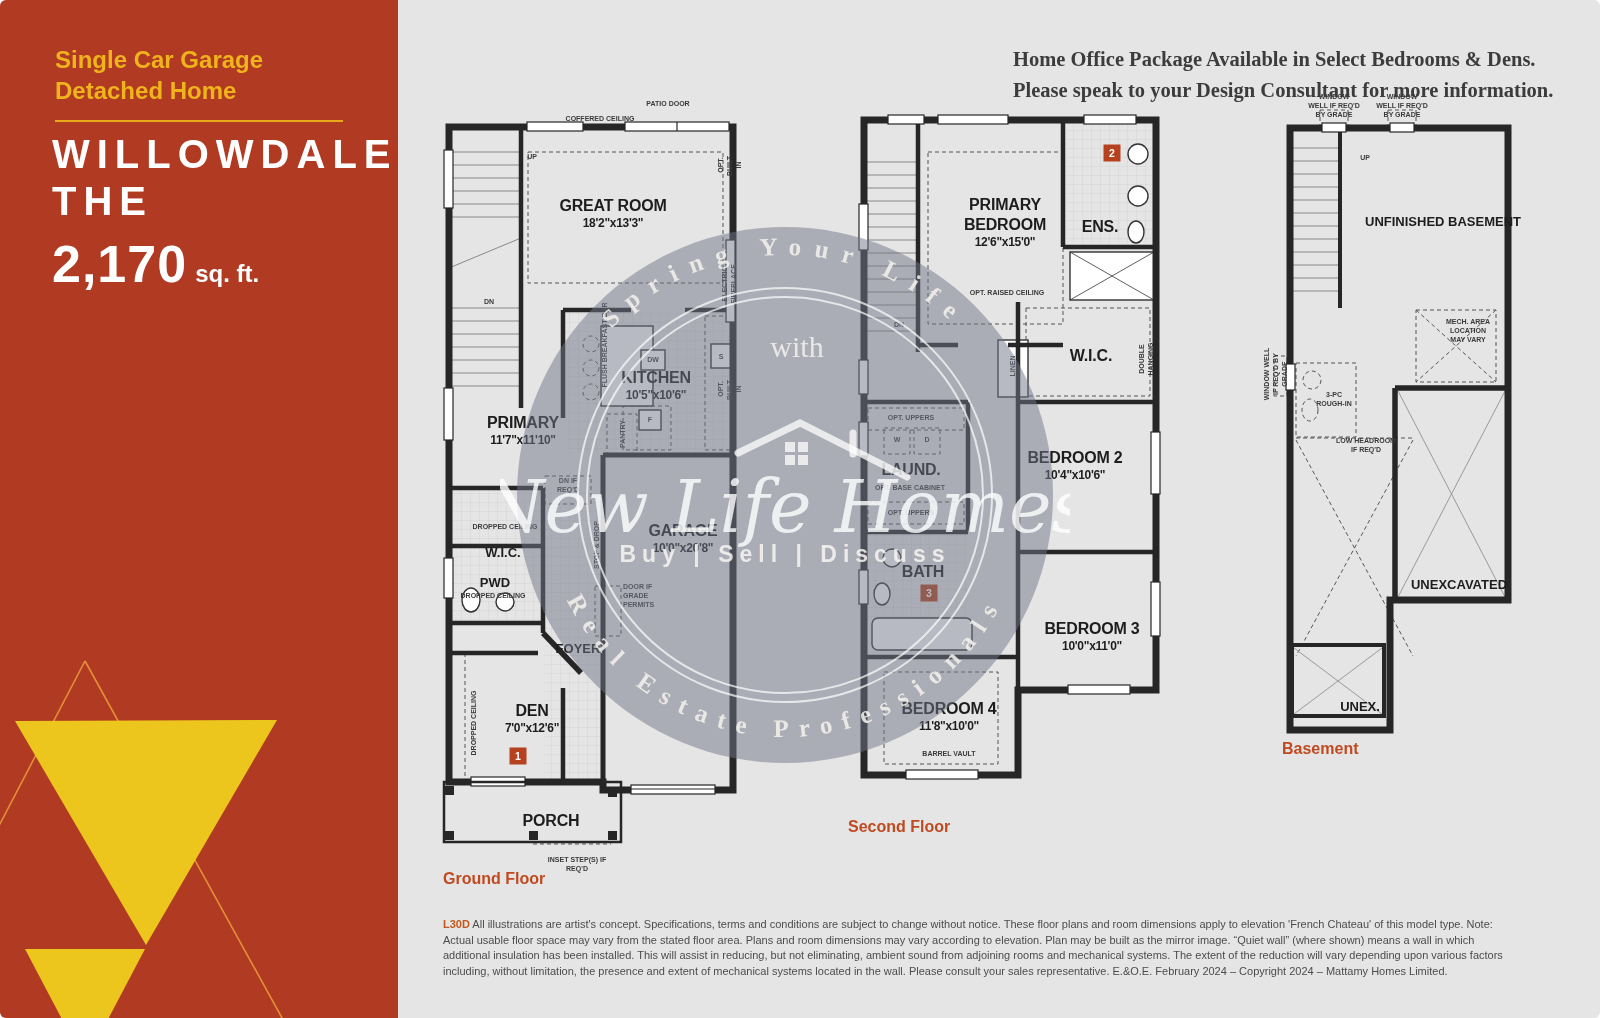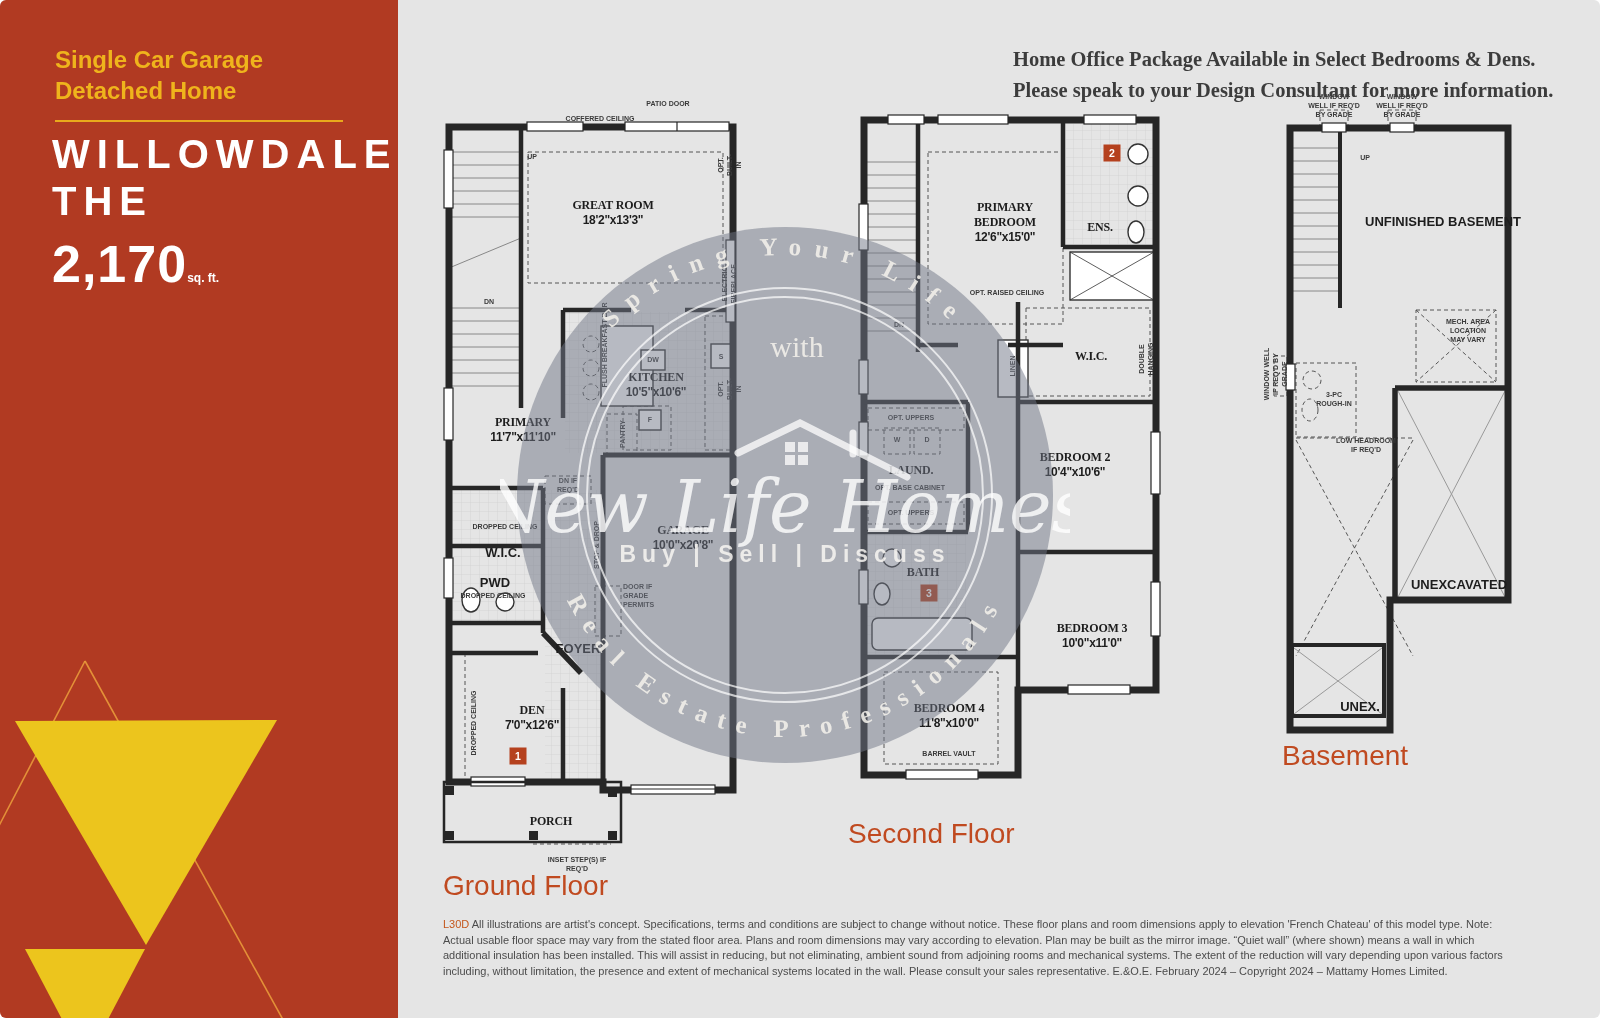--- a/index.html
+++ b/index.html
@@ -5,43 +5,43 @@
   html,body{margin:0;padding:0;background:#fff;}
   #page{position:relative;width:1600px;height:1018px;background:#e5e5e5;overflow:hidden;
         font-family:"Liberation Sans",sans-serif;border-radius:6px;}
   
   .sidebar{position:absolute;left:0;top:0;width:398px;height:1018px;background:#b13a22;overflow:hidden;z-index:10;}
   .sb-sub{position:absolute;left:55px;top:44px;font-size:24px;font-weight:bold;color:#efb41c;line-height:1.3;}
   .sb-line{position:absolute;left:55px;top:120px;width:288px;border-top:2px solid #e9a91c;}
   .sb-title{position:absolute;left:52px;top:131px;color:#fff;font-size:40px;font-weight:bold;letter-spacing:7px;line-height:1.17;}
   .sb-area{position:absolute;left:52px;top:234px;color:#fff;}
   .sb-area .num{font-size:52px;font-weight:bold;letter-spacing:1px;}
-  .sb-area .unit{font-size:12px;font-weight:bold;}
+  .sb-area .unit{font-size:24px;font-weight:bold;margin-left:8px;}
   .sb-logo{position:absolute;left:0;bottom:0;}
   
   .header{position:absolute;left:1013px;top:44px;font-size:20.5px;font-weight:bold;color:#3c3c3c;line-height:1.5;z-index:3;font-family:Liberation Serif, serif;}
   
   .plan{position:absolute;z-index:1;}
   .plan svg{position:absolute;left:0;top:0;overflow:visible;}
   .lb{position:absolute;transform:translate(-50%,-50%);text-align:center;color:#1d1d1d;white-space:nowrap;}
   .room{line-height:1.25;}
-  .rn{font-size:12px;font-weight:bold;letter-spacing:-0.2px;font-family:Liberation Serif, serif;}
+  .rn{font-size:16px;font-weight:bold;letter-spacing:-0.2px;}
   .rn2{font-size:13px;font-weight:bold;}
   .rd{font-size:12px;font-weight:bold;letter-spacing:-0.3px;}
   .ann{font-size:7px;font-weight:bold;color:#3a3a3a;line-height:1.25;white-space:normal;}
   .vert{transform:translate(-50%,-50%) rotate(-90deg);}
   .wrap{white-space:normal;}
   .badge{position:absolute;transform:translate(-50%,-50%);width:17px;height:17px;background:#b5411e;
          color:#fff;font-size:10.5px;font-weight:bold;line-height:17px;text-align:center;}
-  .floor-title{position:absolute;font-size:28px;font-weight:normal;color:#c04a20;z-index:3;}
+  .floor-title{position:absolute;font-size:16px;font-weight:bold;color:#c04a20;z-index:3;}
   
   .watermark{position:absolute;left:500px;top:210px;width:570px;height:570px;z-index:5;pointer-events:none;}
   
   .disclaimer{position:absolute;left:443px;top:906px;width:1075px;font-size:11px;color:#4c4c4c;line-height:1.42;z-index:3;}
-  .disclaimer .code{font-weight:normal;color:#c4571c;}
+  .disclaimer .code{font-weight:bold;color:#c4571c;}
 </style>
 </head>
 <body>
 
 <div id="page">
 
   <div class="sidebar">
     <div class="sb-sub">
       <div>Single Car Garage</div>
       <div>Detached Home</div>

